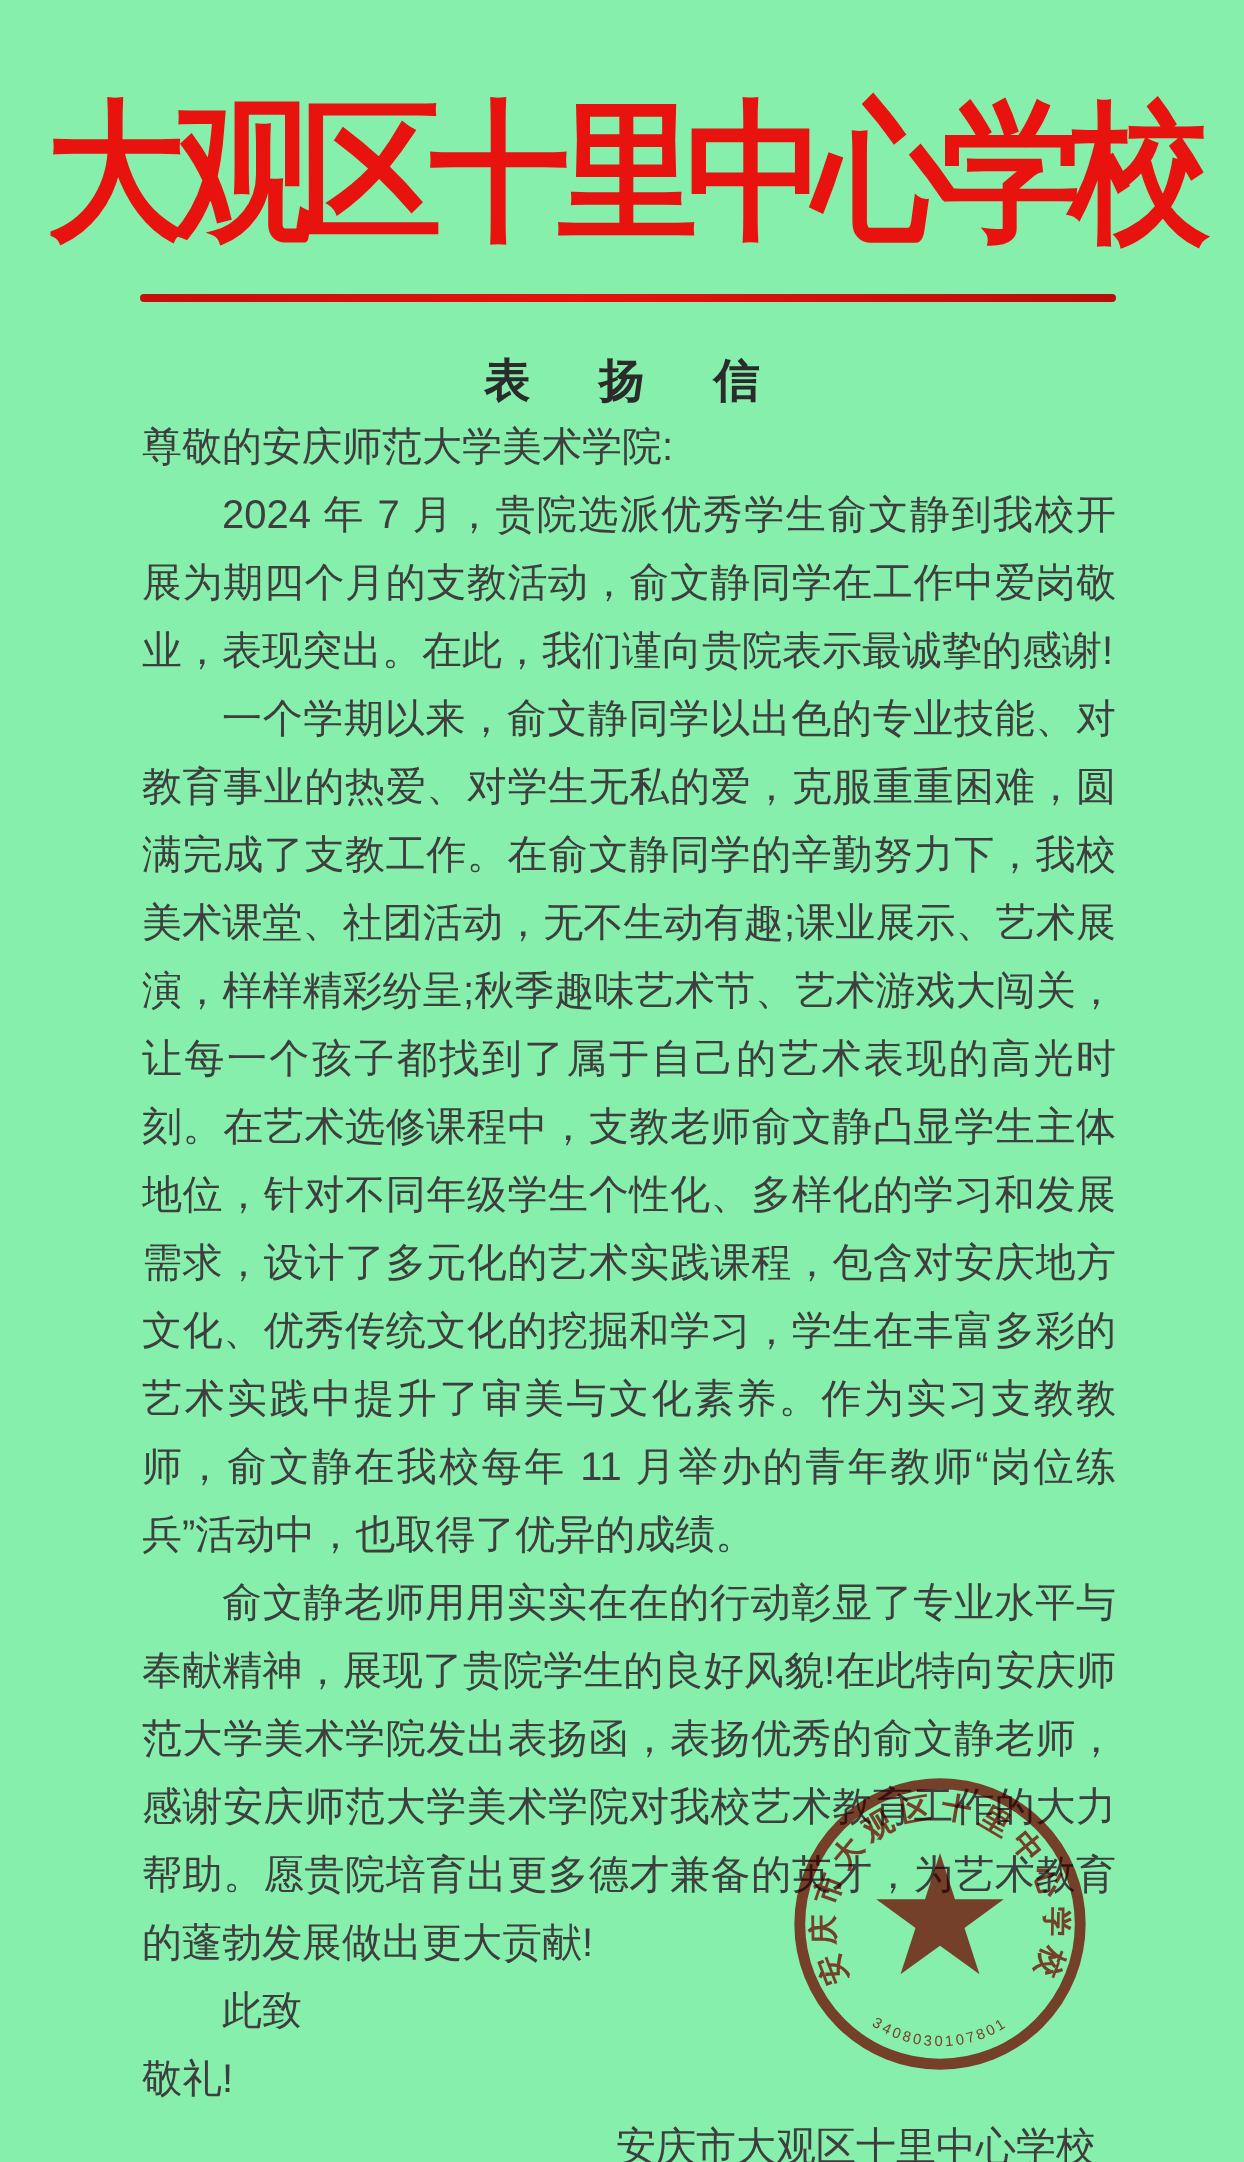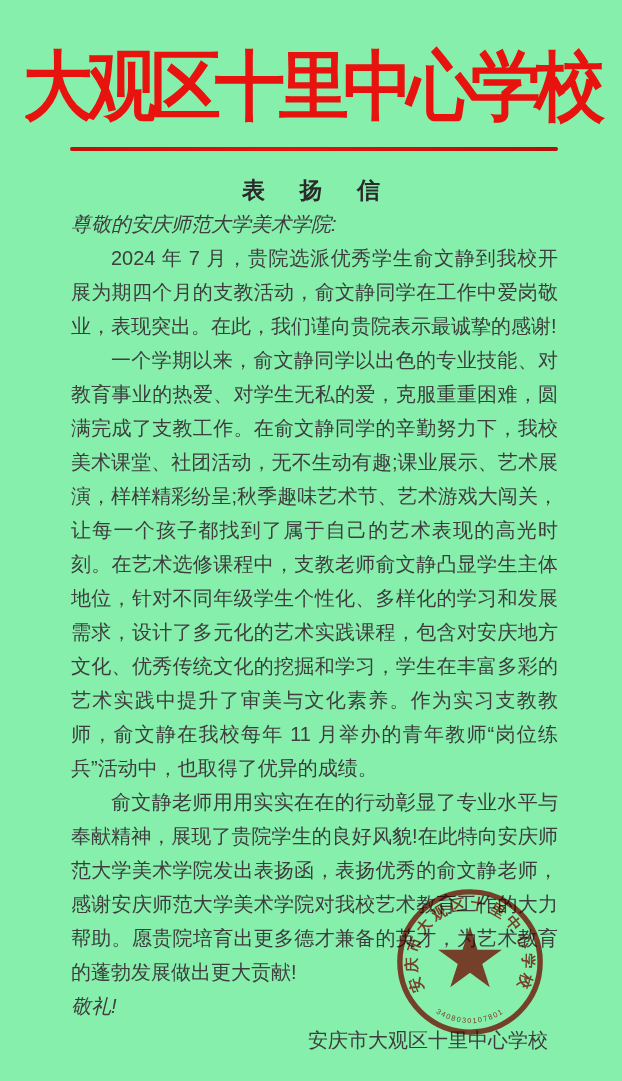--- a/index.html
+++ b/index.html
@@ -51,24 +51,24 @@
     position:absolute;
     top:207px;left:71px;
     width:487px;
     font-size:20px;
     line-height:34px;
     color:var(--body_text);
     text-align:justify;
     text-justify:inter-character;
   }
   .letter-body p{margin:0;}
-  .salutation{text-indent:0;font-style:italic;}
+  .salutation{text-indent:0;}
   .para{text-indent:2em;}
   .closing-respect{text-indent:2em;}
-  .closing-salute{text-indent:0;font-style:italic;}
+  .closing-salute{text-indent:0;}
   .signature-line{
     text-align:right;
     padding-right:10px;
   }
   .seal{
     position:absolute;
     left:391px;top:883px;
     width:158px;height:158px;
     mix-blend-mode:multiply;
     opacity:.92;
@@ -83,20 +83,21 @@
 
   <div class="header-divider"></div>
 
   <div class="letter-title">表 扬 信</div>
 
   <div class="letter-body">
     <p class="salutation">尊敬的安庆师范大学美术学院:</p>
     <p class="para">2024 年 7 月，贵院选派优秀学生俞文静到我校开展为期四个月的支教活动，俞文静同学在工作中爱岗敬业，表现突出。在此，我们谨向贵院表示最诚挚的感谢!</p>
     <p class="para">一个学期以来，俞文静同学以出色的专业技能、对教育事业的热爱、对学生无私的爱，克服重重困难，圆满完成了支教工作。在俞文静同学的辛勤努力下，我校美术课堂、社团活动，无不生动有趣;课业展示、艺术展演，样样精彩纷呈;秋季趣味艺术节、艺术游戏大闯关，让每一个孩子都找到了属于自己的艺术表现的高光时刻。在艺术选修课程中，支教老师俞文静凸显学生主体地位，针对不同年级学生个性化、多样化的学习和发展需求，设计了多元化的艺术实践课程，包含对安庆地方文化、优秀传统文化的挖掘和学习，学生在丰富多彩的艺术实践中提升了审美与文化素养。作为实习支教教师，俞文静在我校每年 11 月举办的青年教师“岗位练兵”活动中，也取得了优异的成绩。</p>
     <p class="para">俞文静老师用用实实在在的行动彰显了专业水平与奉献精神，展现了贵院学生的良好风貌!在此特向安庆师范大学美术学院发出表扬函，表扬优秀的俞文静老师，感谢安庆师范大学美术学院对我校艺术教育工作的大力帮助。愿贵院培育出更多德才兼备的英才，为艺术教育的蓬勃发展做出更大贡献!</p>
+    <p class="closing-respect">此致</p>
     <p class="closing-salute">敬礼!</p>
     <p class="signature-line">安庆市大观区十里中心学校</p>
 
   </div>
 
   <svg class="seal" viewBox="0 0 160 160" xmlns="http://www.w3.org/2000/svg">
     <defs>
       <path id="sealArcTop" d="M 37.4 113.2 A 54 54 0 1 1 122.6 113.2" fill="none"></path>
       <path id="sealArcBottom" d="M 25.3 109.1 A 62 62 0 0 0 134.7 109.1" fill="none"></path>
     </defs>

